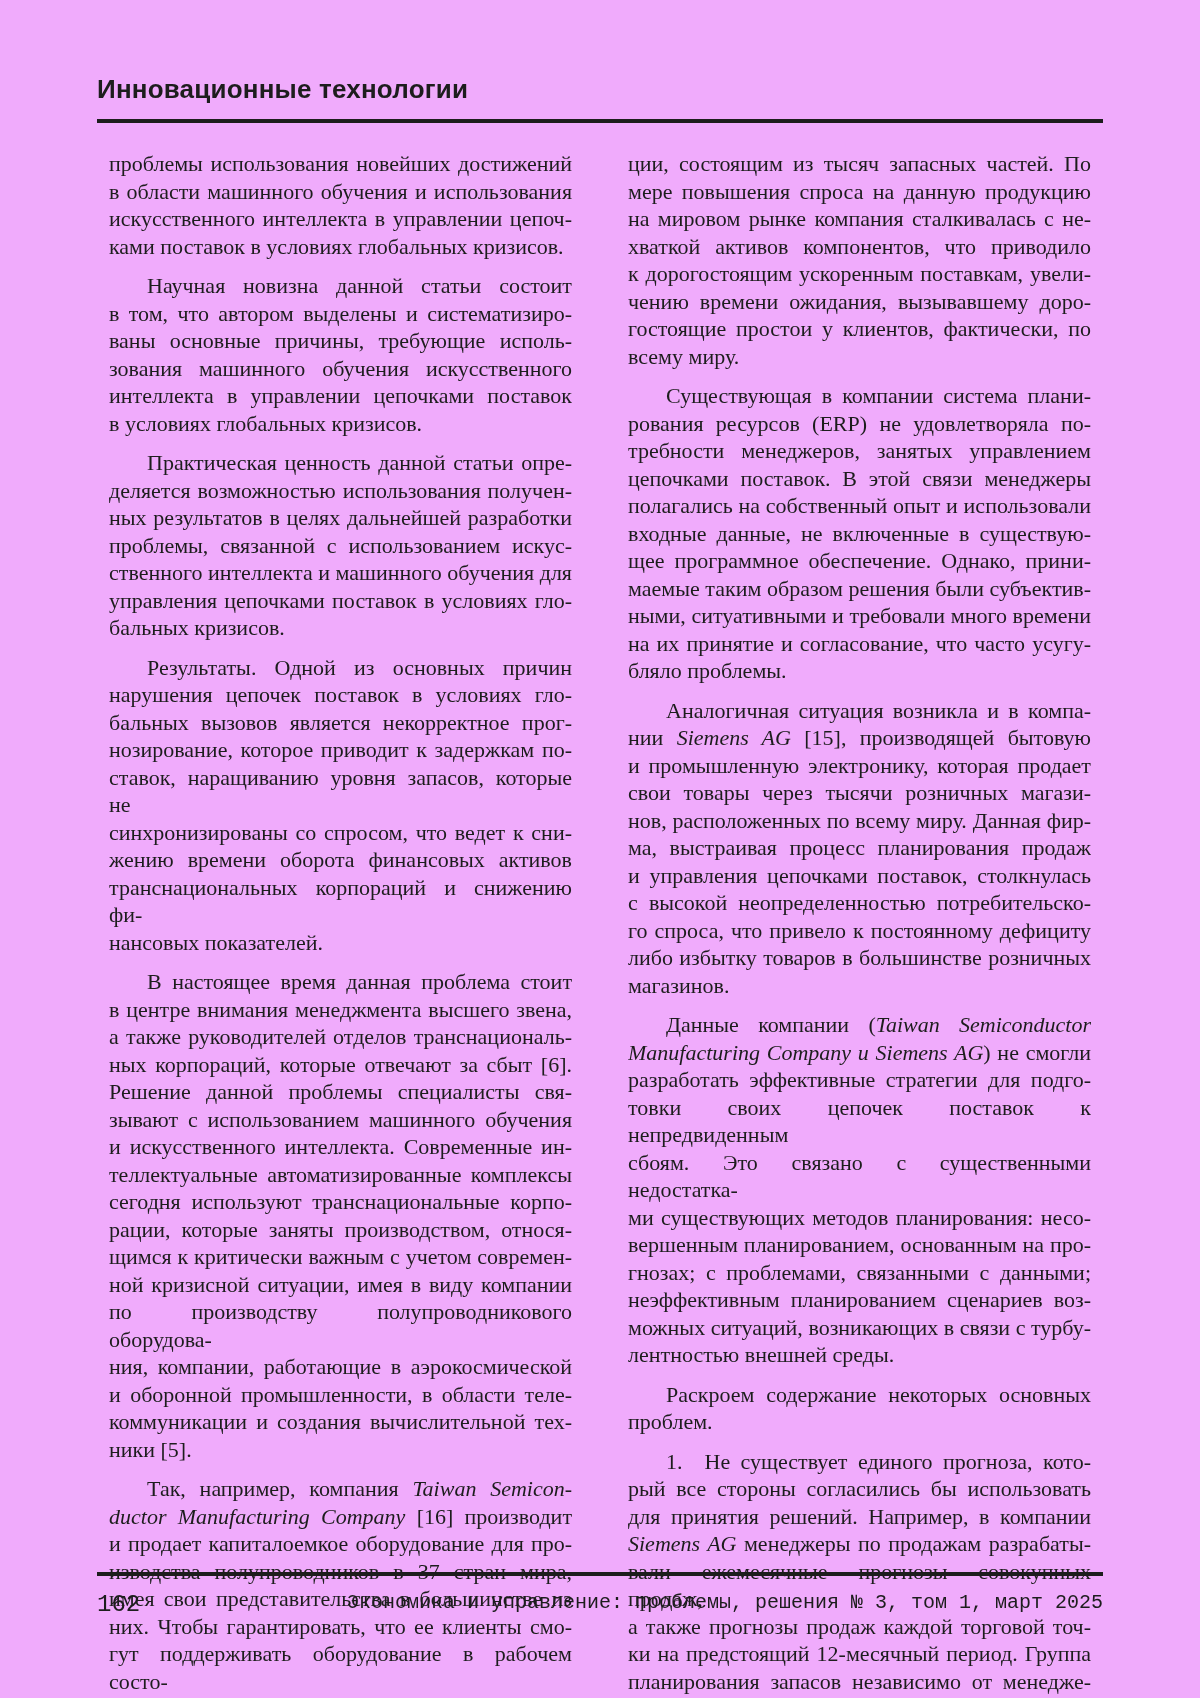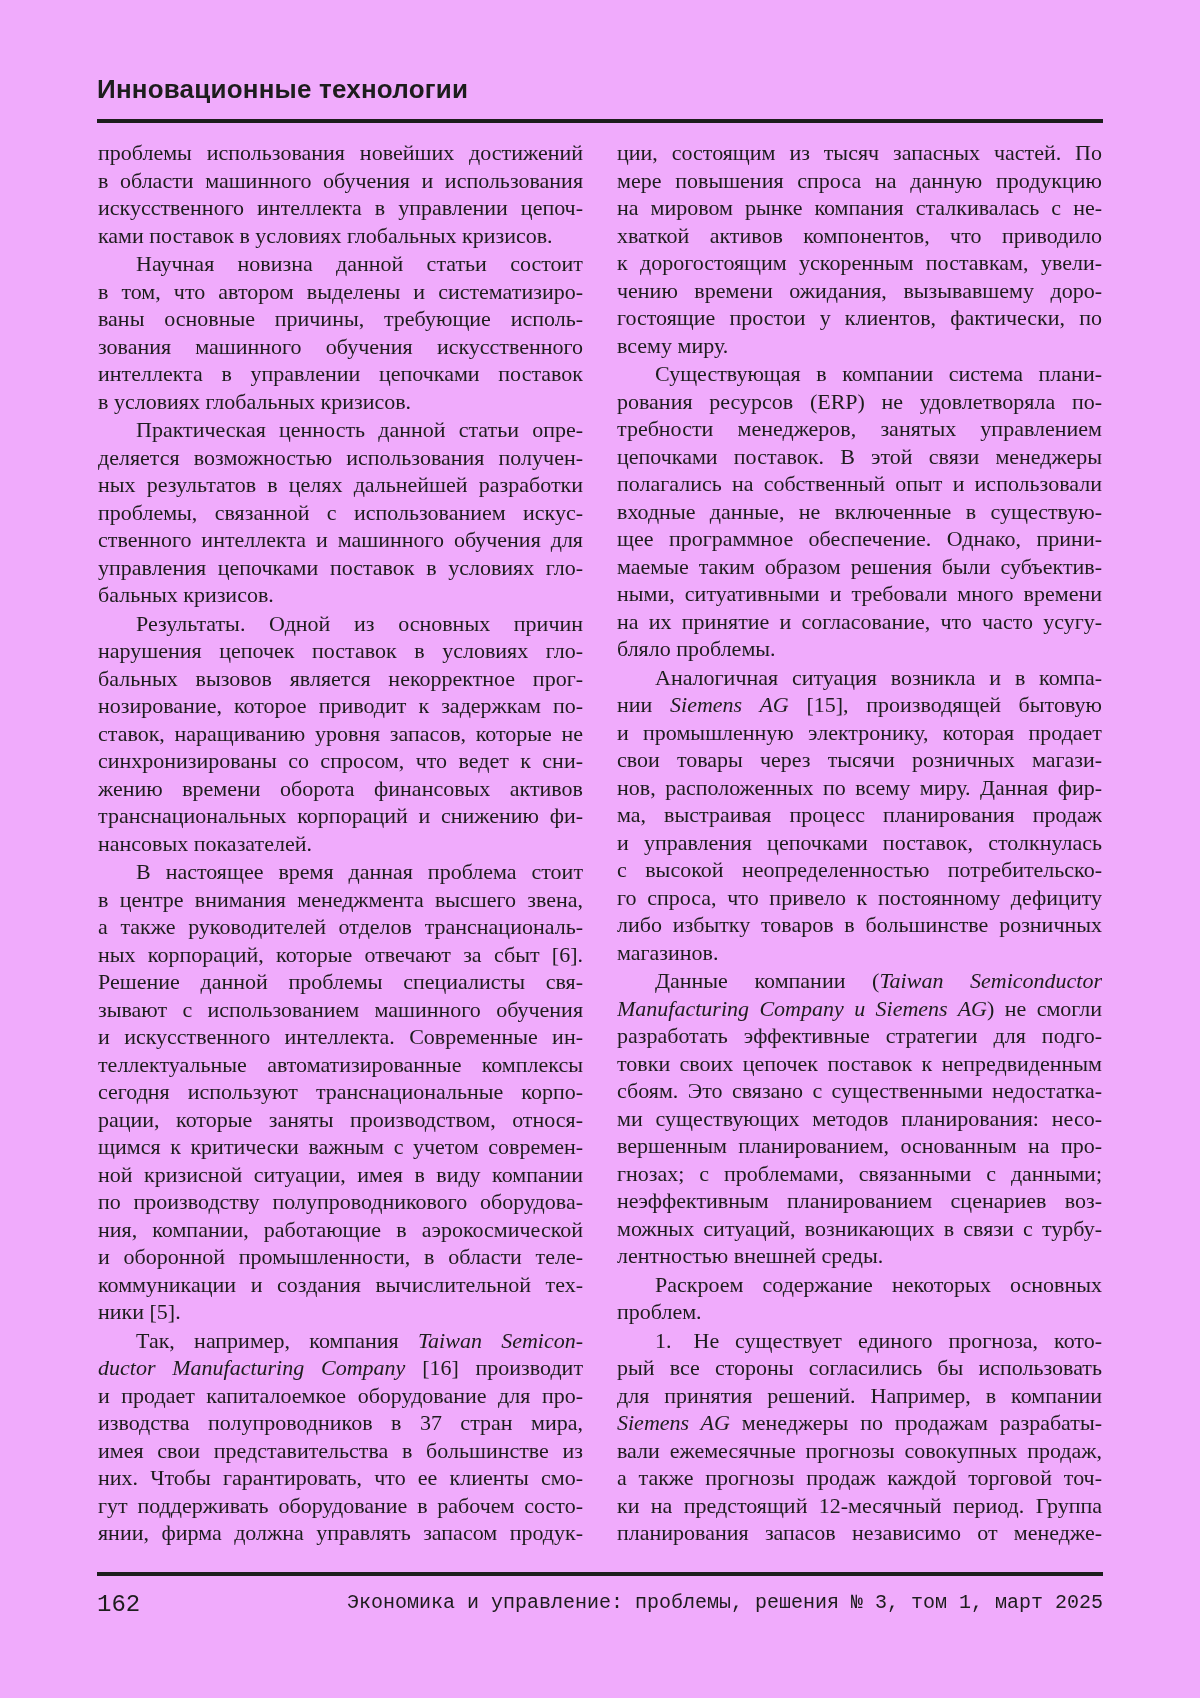--- a/index.html
+++ b/index.html
@@ -5,21 +5,21 @@
   html,body{margin:0;padding:0;background:#ffffff;}
   .page{position:relative;width:1200px;height:1698px;background:#f0abfc;color:#1d1d1d;
         font-family:"Liberation Serif",serif;overflow:hidden;}
   .header-title{position:absolute;left:97px;top:74px;
         font-family:"Liberation Sans",sans-serif;font-weight:bold;font-size:26px;letter-spacing:.2px;}
   .rule{position:absolute;left:97px;width:1006px;height:4px;background:#1d1d1d;}
   .header-rule{top:119px;}
   .footer-rule{top:1572px;}
   .body-columns{position:absolute;left:97px;top:138px;width:1006px;display:flex;gap:32px;}
   .col{width:487px;}
-  .para{margin:1px;}
+  .para{margin:12px;}
   .line{font-size:22px;line-height:27.5px;text-align:justify;text-align-last:justify;
         overflow:hidden;}
   .line.indent{padding-left:38px;}
   .line.pend{text-align-last:left;}
   .b{font-weight:normal;}
   .i{font-style:italic;}
   .footer-page{position:absolute;left:97px;top:1591px;
         font-family:Liberation Mono, monospace;font-size:24px;}
   .footer-journal{position:absolute;right:97px;top:1591px;
         font-family:Liberation Mono, monospace;font-size:20px;}

